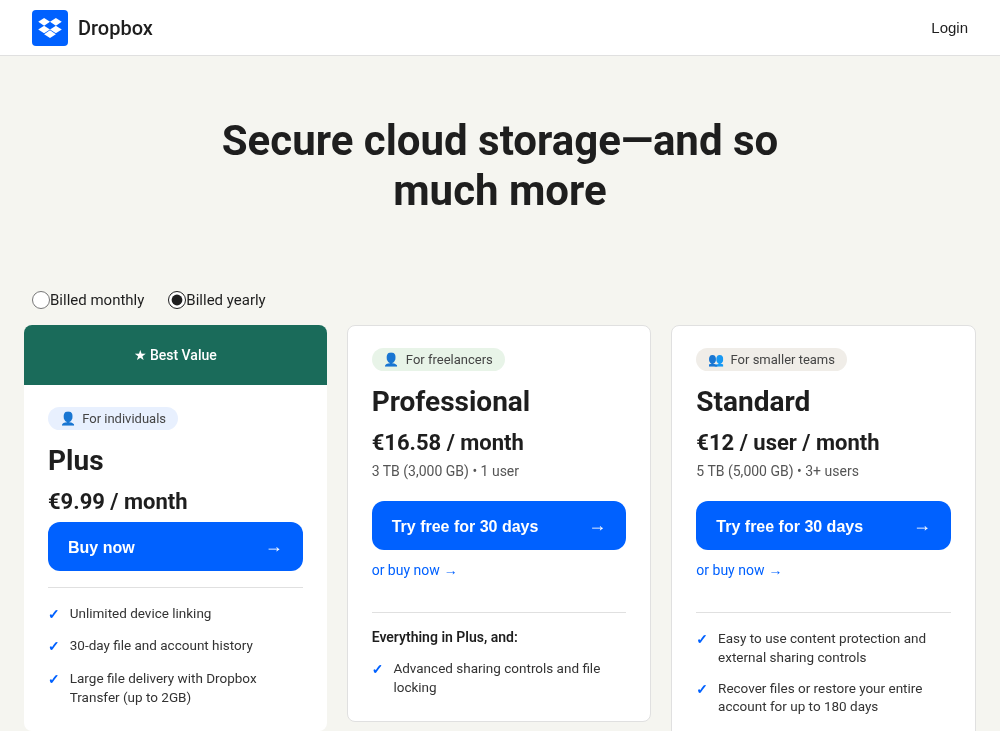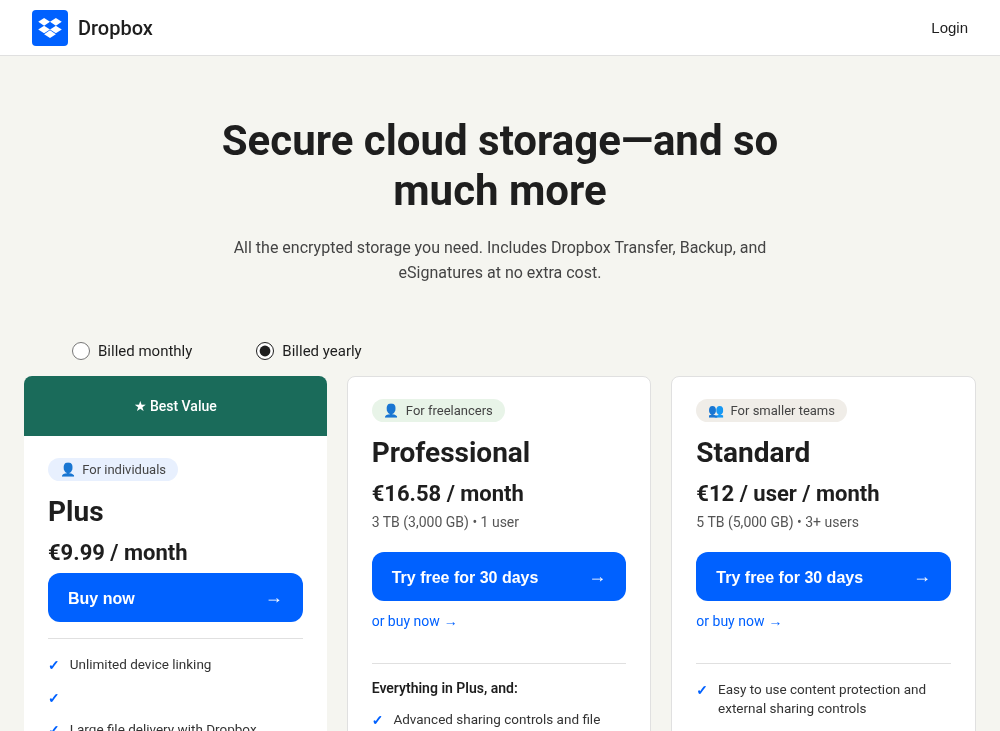--- a/index.html
+++ b/index.html
@@ -12,21 +12,21 @@
     .dropbox-wordmark { font-size: 20px; font-weight: 500; color: #1e1e1e; }
     .login-btn { font-size: 15px; color: #1e1e1e; background: none; border: none; cursor: pointer; font-weight: 400; }
 
     
     .hero { text-align: center; padding: 52px 20px 36px; background: #f5f5f0; }
     .hero h1 { font-size: 42px; font-weight: 700; color: #1e1e1e; line-height: 1.2; max-width: 600px; margin: 8px auto 18px; }
     .hero p { font-size: 16px; color: #444; max-width: 540px; margin: 0 auto; line-height: 1.6; }
 
     
     .billing-toggle { display: flex; align-items: center; gap: 24px; padding: 20px 32px 16px; background: #f5f5f0; }
-    .radio-option { display: flex; align-items: center; gap: 8px; cursor: pointer; font-size: 15px; color: #1e1e1e; margin-left: 40px; }
+    .radio-option { display: flex; align-items: center; cursor: pointer; font-size: 15px; color: #1e1e1e; }
     .radio-option input[type="radio"] { width: 18px; height: 18px; accent-color: #1e1e1e; }
 
     
     .plans-container { padding: 0 24px 40px; background: #f5f5f0; display: flex; gap: 20px; max-width: 1000px; margin: 0 auto; align-items: flex-start; }
 
     
     .plan-card { background: #fff; border-radius: 8px; flex: 1; overflow: hidden; border: 1px solid #e0e0e0; }
     .plan-card.best-value { border: none; }
 
     .best-value-banner { background: #1a6b5a; color: #fff; text-align: center; padding: 22px; font-size: 14px; font-weight: 500; display: flex; align-items: center; justify-content: center; gap: 6px; }
@@ -71,21 +71,20 @@
         <path d="M10 27.5L20 21L30 27.5L20 34L10 27.5Z" fill="white"></path>
       </svg>
     </div>
     <span class="dropbox-wordmark">Dropbox</span>
   </div>
   <button class="login-btn">Login</button>
 </header>
 
 <section class="hero">
   <h1>Secure cloud storage—and so much more</h1>
-  <p>All the encrypted storage you need. Includes Dropbox Transfer, Backup, and eSignatures at no extra cost.</p>
 </section>
 
 <div class="billing-toggle">
   <label class="radio-option">
     <input type="radio" name="billing" value="monthly" style="">
     <span>Billed monthly</span>
   </label>
   <label class="radio-option">
     <input type="radio" name="billing" value="yearly" checked="" style="">
     <span>Billed yearly</span>
@@ -110,20 +109,21 @@
         <span class="cta-arrow">→</span>
       </button>
       <hr class="divider">
       <ul class="feature-list">
         <li class="feature-item">
           <span class="check-icon">✓</span>
           <span>Unlimited device linking</span>
         </li>
         <li class="feature-item">
           <span class="check-icon">✓</span>
+          <span>30-day file and account history</span>
         </li>
         <li class="feature-item">
           <span class="check-icon">✓</span>
           <span>Large file delivery with Dropbox Transfer (up to 2GB)</span>
         </li>
 
       </ul>
     </div>
   </div>
 

